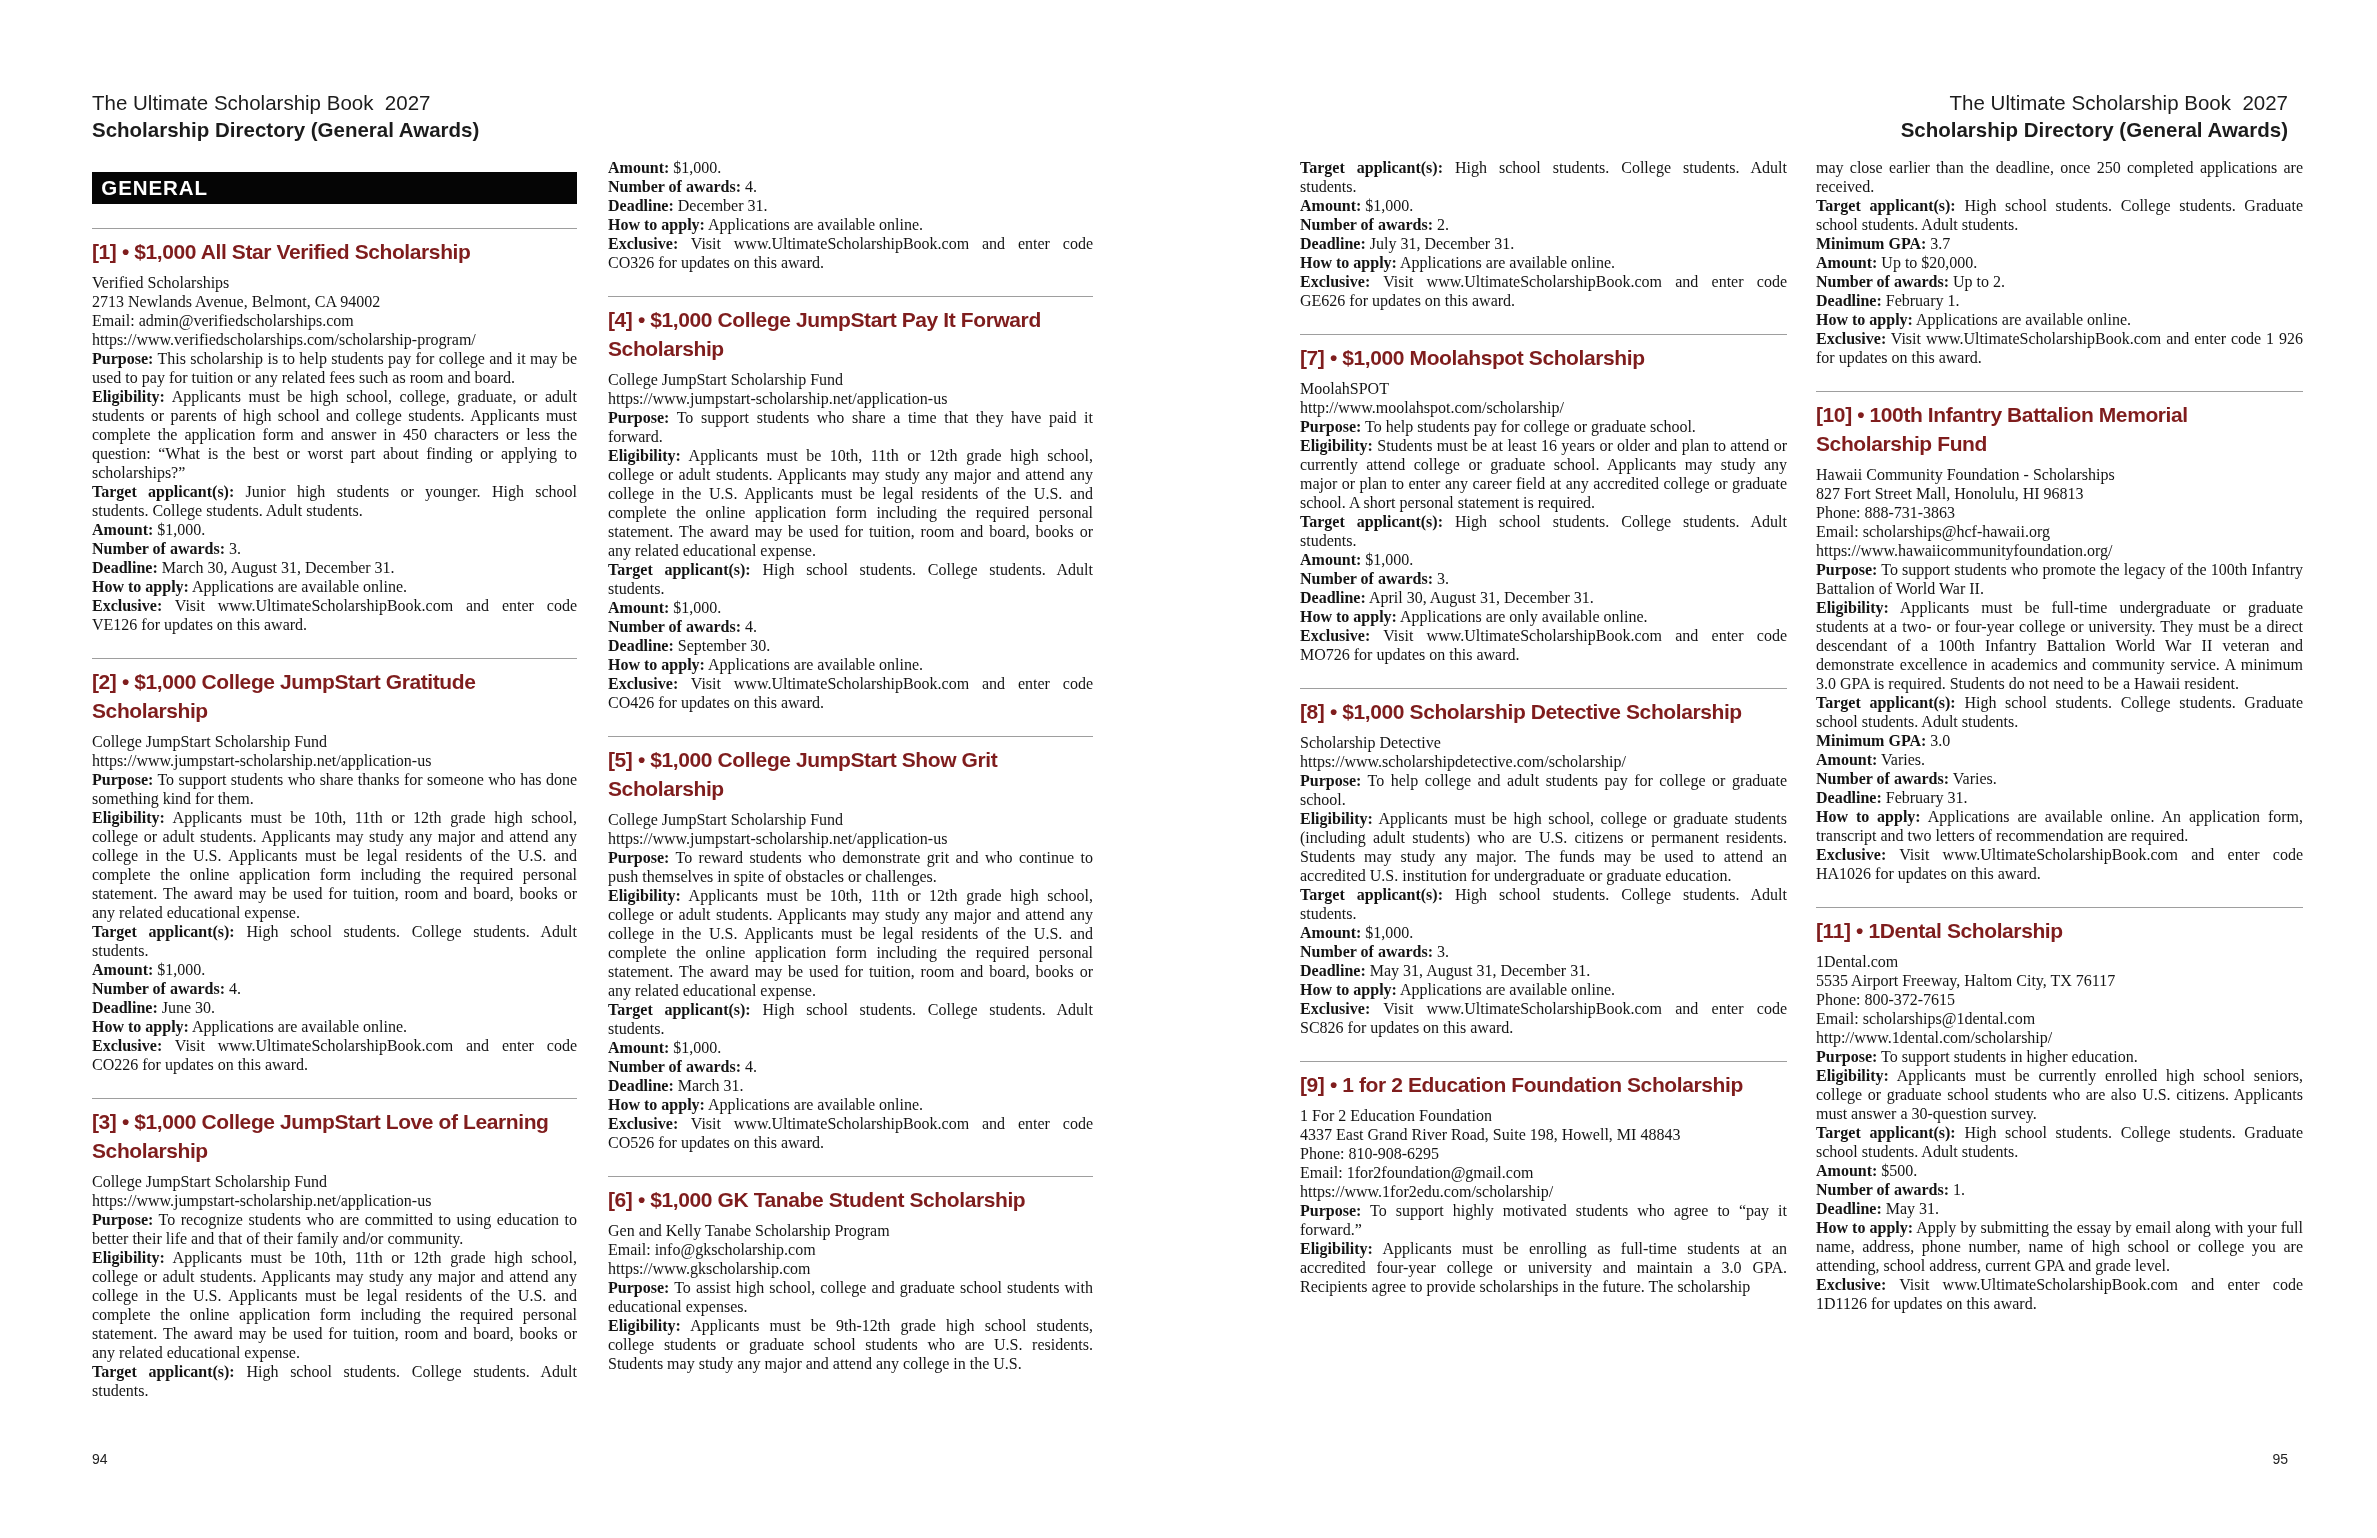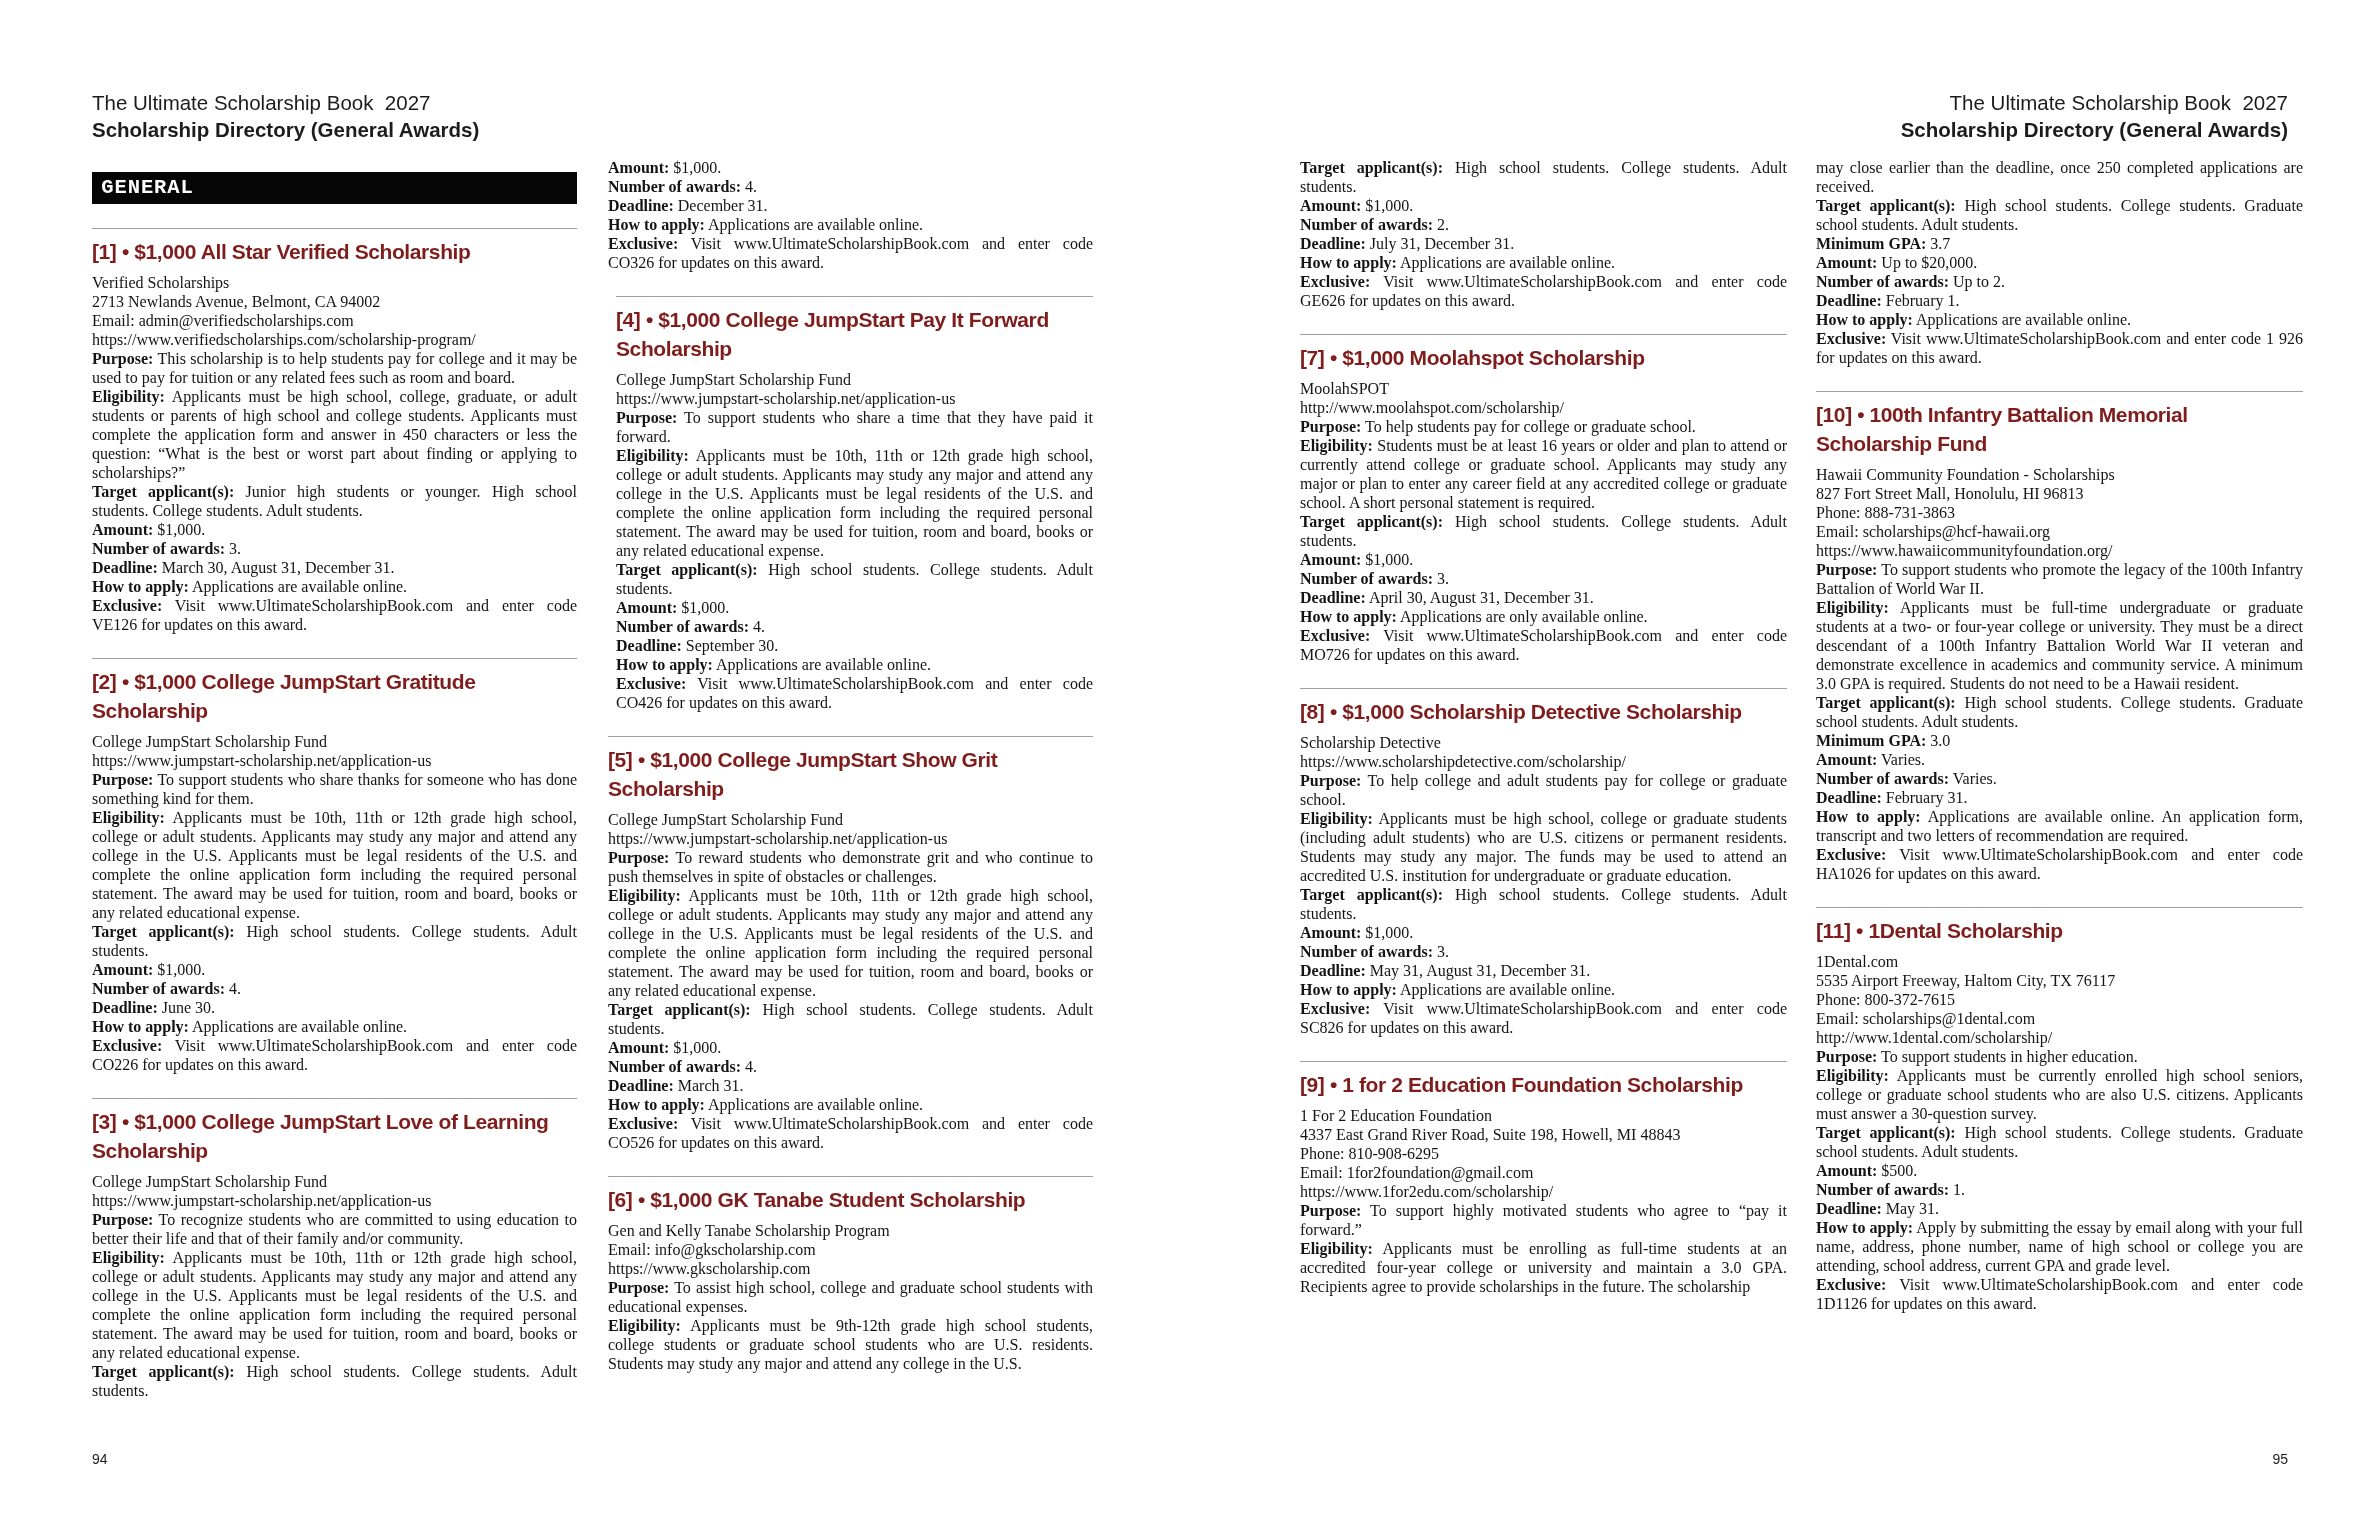--- a/index.html
+++ b/index.html
@@ -16,21 +16,21 @@
   #header-left{left:92px;text-align:left;}
   #header-right{right:89px;text-align:right;}
   .pg-header .l2{font-weight:700;}
   .col{position:absolute;width:485px;}
   #col-0{left:92px;top:172px;}
   #col-1{left:608px;top:158px;}
   #col-2{left:1300px;top:158px;width:487px;}
   #col-3{left:1816px;top:158px;width:487px;}
   .section-bar{
     height:32px;background:#050505;color:#ffffff;
-    font-family:Liberation Mono, monospace;font-weight:700;
+    font-family:Liberation Sans, sans-serif;font-weight:700;
     font-size:20.5px;line-height:32px;padding-left:9.3px;letter-spacing:0.9px;
   }
   .entry{border-top:1.9px solid #9e9e9e;margin-top:24px;padding-top:8.4px;}
   .continuation{margin-top:0;}
   .title{
     font-family:"Liberation Sans",sans-serif;font-weight:700;
     font-size:21px;line-height:29px;letter-spacing:-0.4px;
     margin:0 0 6.5px 0;color:#7f1d1d;
   }
   .cline{font-size:16px;line-height:19px;}
@@ -95,21 +95,21 @@
     </section>
   </div>
 <div class="col" id="col-1">
     <section class="continuation">
       <p class="field"><b class="flabel">Amount:</b> <span class="ftext">$1,000.</span></p>
       <p class="field"><b class="flabel">Number of awards:</b> <span class="ftext">4.</span></p>
       <p class="field"><b class="flabel">Deadline:</b> <span class="ftext">December 31.</span></p>
       <p class="field"><b class="flabel">How to apply:</b> <span class="ftext">Applications are available online.</span></p>
       <p class="field"><b class="flabel">Exclusive:</b> <span class="ftext">Visit www.UltimateScholarshipBook.com and enter code CO326 for updates on this award.</span></p>
     </section>
-    <section class="entry" style="border-top-color: rgb(158, 158, 158); margin-left: 8px;">
+    <section class="entry" style="border-top-color: rgb(158, 158, 158);">
       <h3 class="title">[4] • $1,000 College JumpStart Pay It Forward Scholarship</h3>
       <div class="cline">College JumpStart Scholarship Fund</div>
       <div class="cline">https://www.jumpstart-scholarship.net/application-us</div>
       <p class="field"><b class="flabel">Purpose:</b> <span class="ftext">To support students who share a time that they have paid it forward.</span></p>
       <p class="field"><b class="flabel">Eligibility:</b> <span class="ftext">Applicants must be 10th, 11th or 12th grade high school, college or adult students. Applicants may study any major and attend any college in the U.S. Applicants must be legal residents of the U.S. and complete the online application form including the required personal statement. The award may be used for tuition, room and board, books or any related educational expense.</span></p>
       <p class="field"><b class="flabel">Target applicant(s):</b> <span class="ftext">High school students. College students. Adult students.</span></p>
       <p class="field"><b class="flabel">Amount:</b> <span class="ftext">$1,000.</span></p>
       <p class="field"><b class="flabel">Number of awards:</b> <span class="ftext">4.</span></p>
       <p class="field"><b class="flabel">Deadline:</b> <span class="ftext">September 30.</span></p>
       <p class="field"><b class="flabel">How to apply:</b> <span class="ftext">Applications are available online.</span></p>

